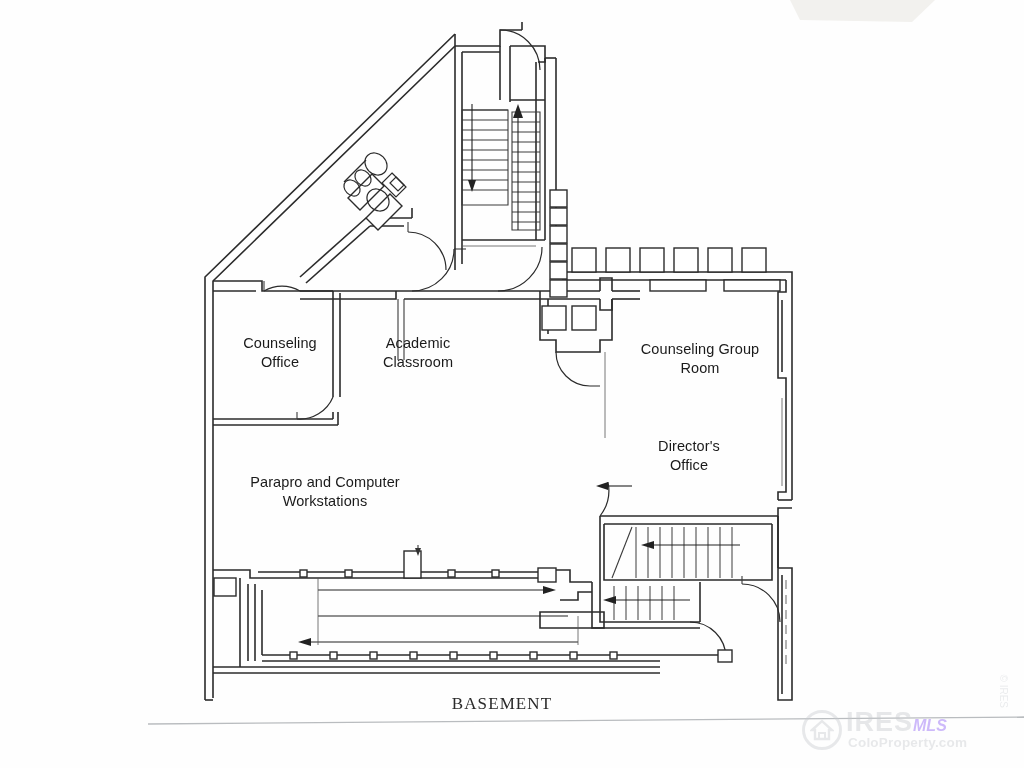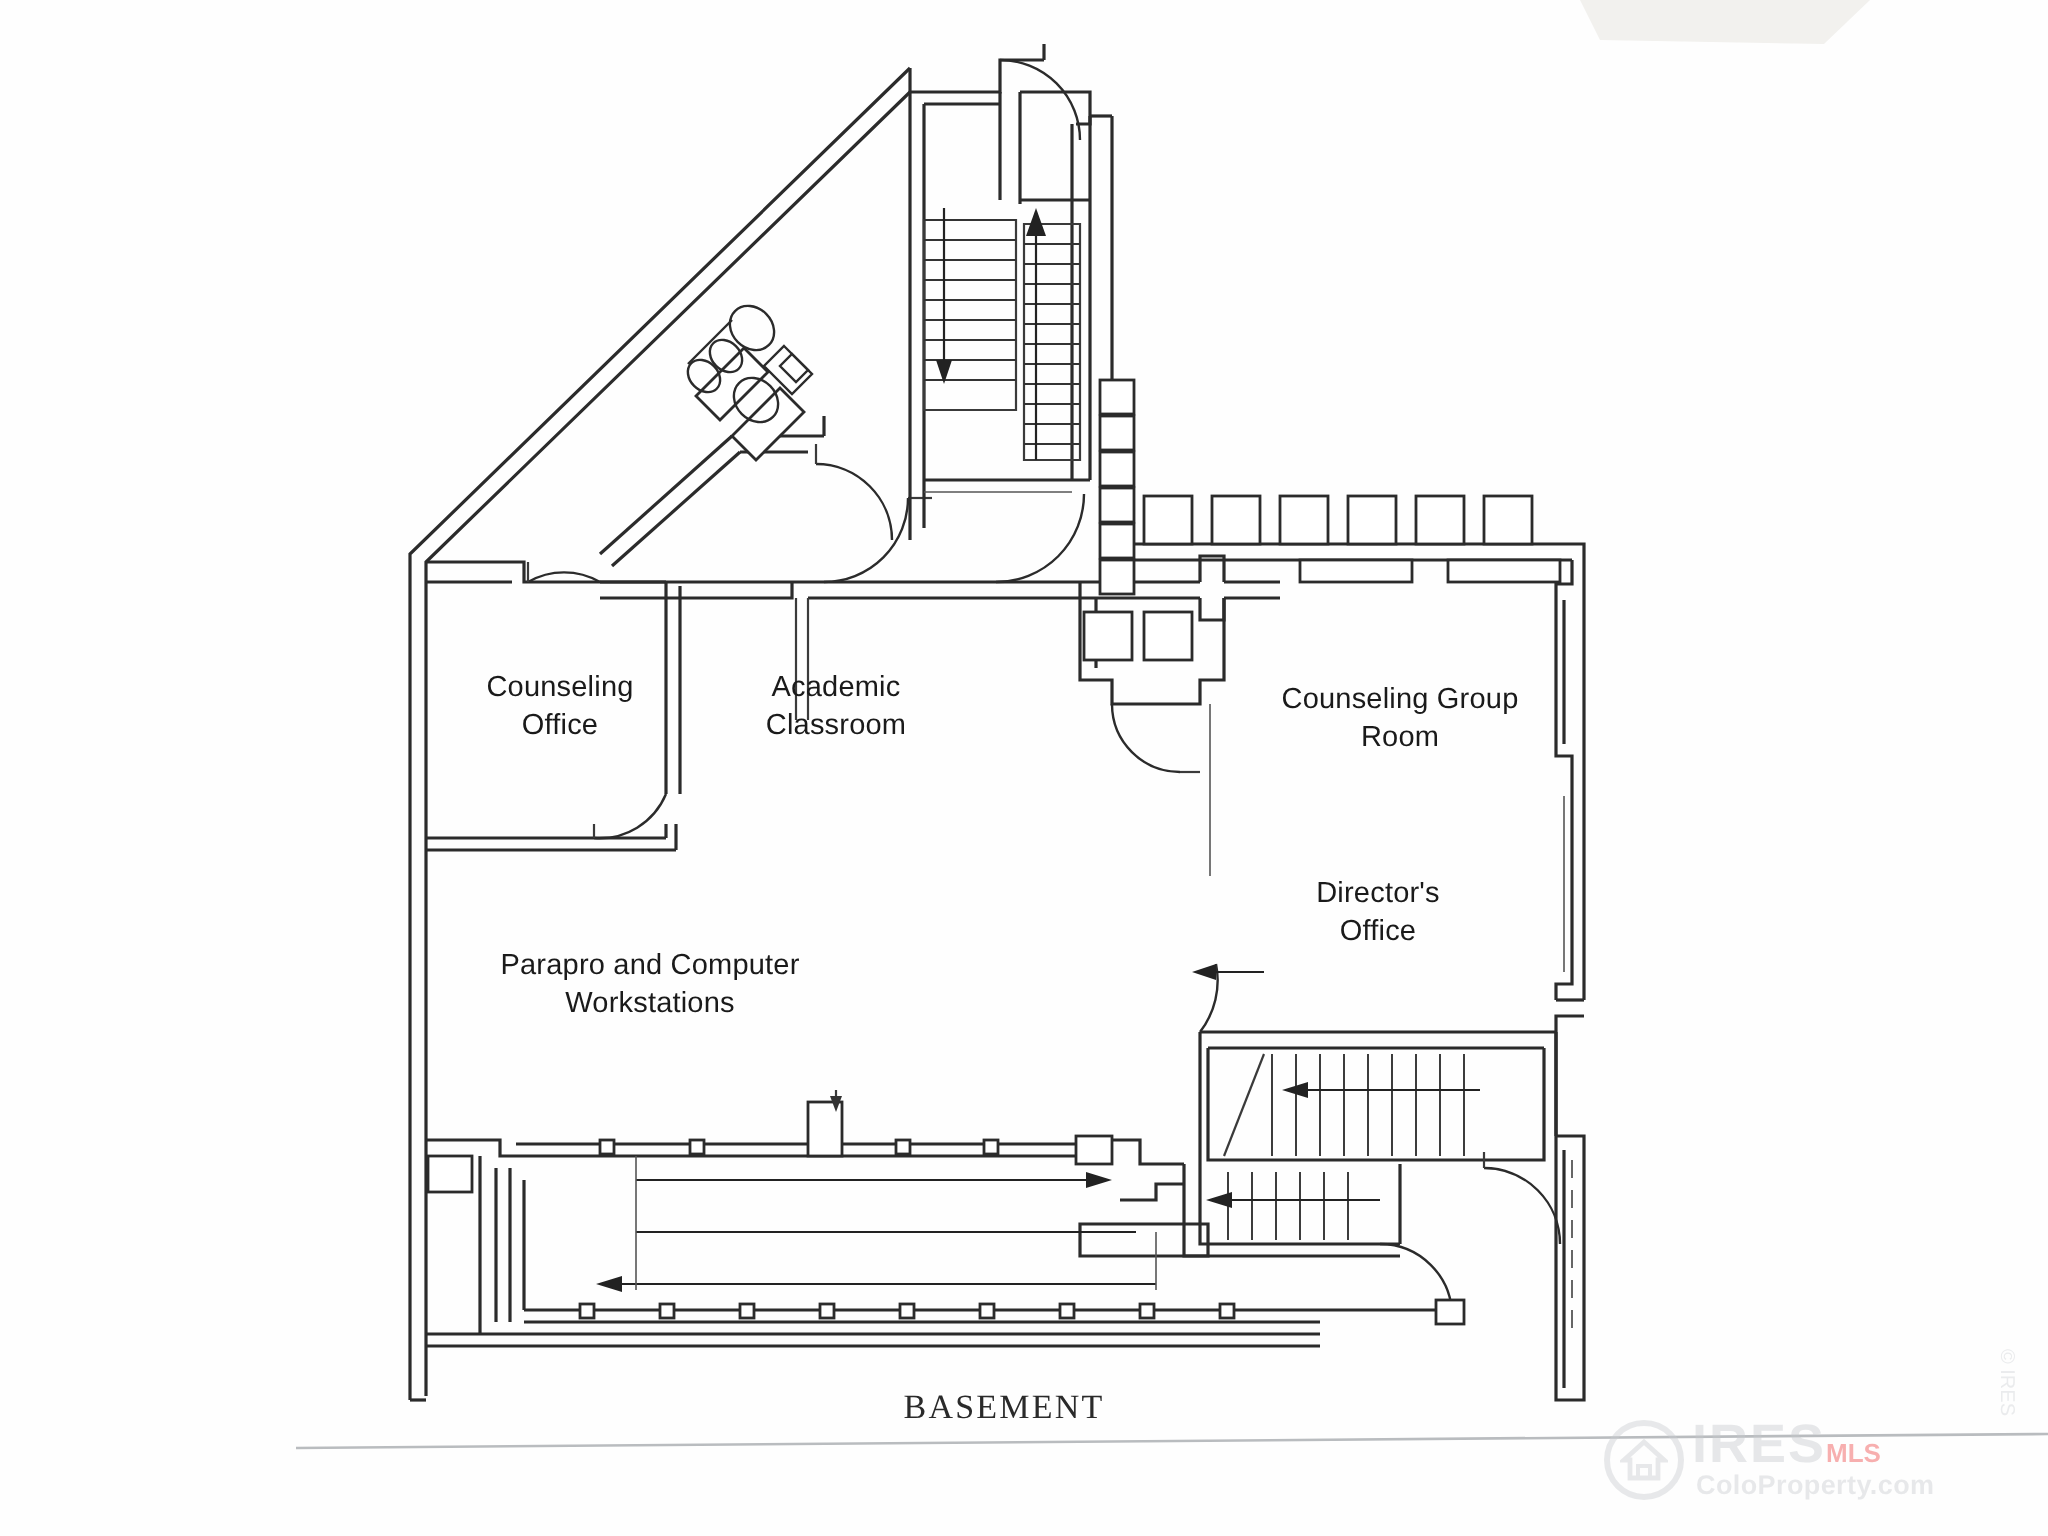--- a/index.html
+++ b/index.html
@@ -127,23 +127,24 @@
     left: 48px;
     top: 6px;
     font-family: "Liberation Sans", sans-serif;
     font-weight: bold;
     font-size: 27px;
     color: #c6c9cd;
     letter-spacing: 1px;
     line-height: 28px;
   }
   #watermark .wm-mls {
-    font-size: 13px;
+    font-style: italic;
+    font-size: 16px;
     letter-spacing: 0;
-    color: #ef4444;
+    color: #8b5cf6;
   }
   #watermark .wm-sub {
     position: absolute;
     left: 50px;
     top: 33px;
     font-family: "Liberation Sans", sans-serif;
     font-size: 13.5px;
     font-weight: bold;
     color: #c9ccd0;
     letter-spacing: 0.2px;

